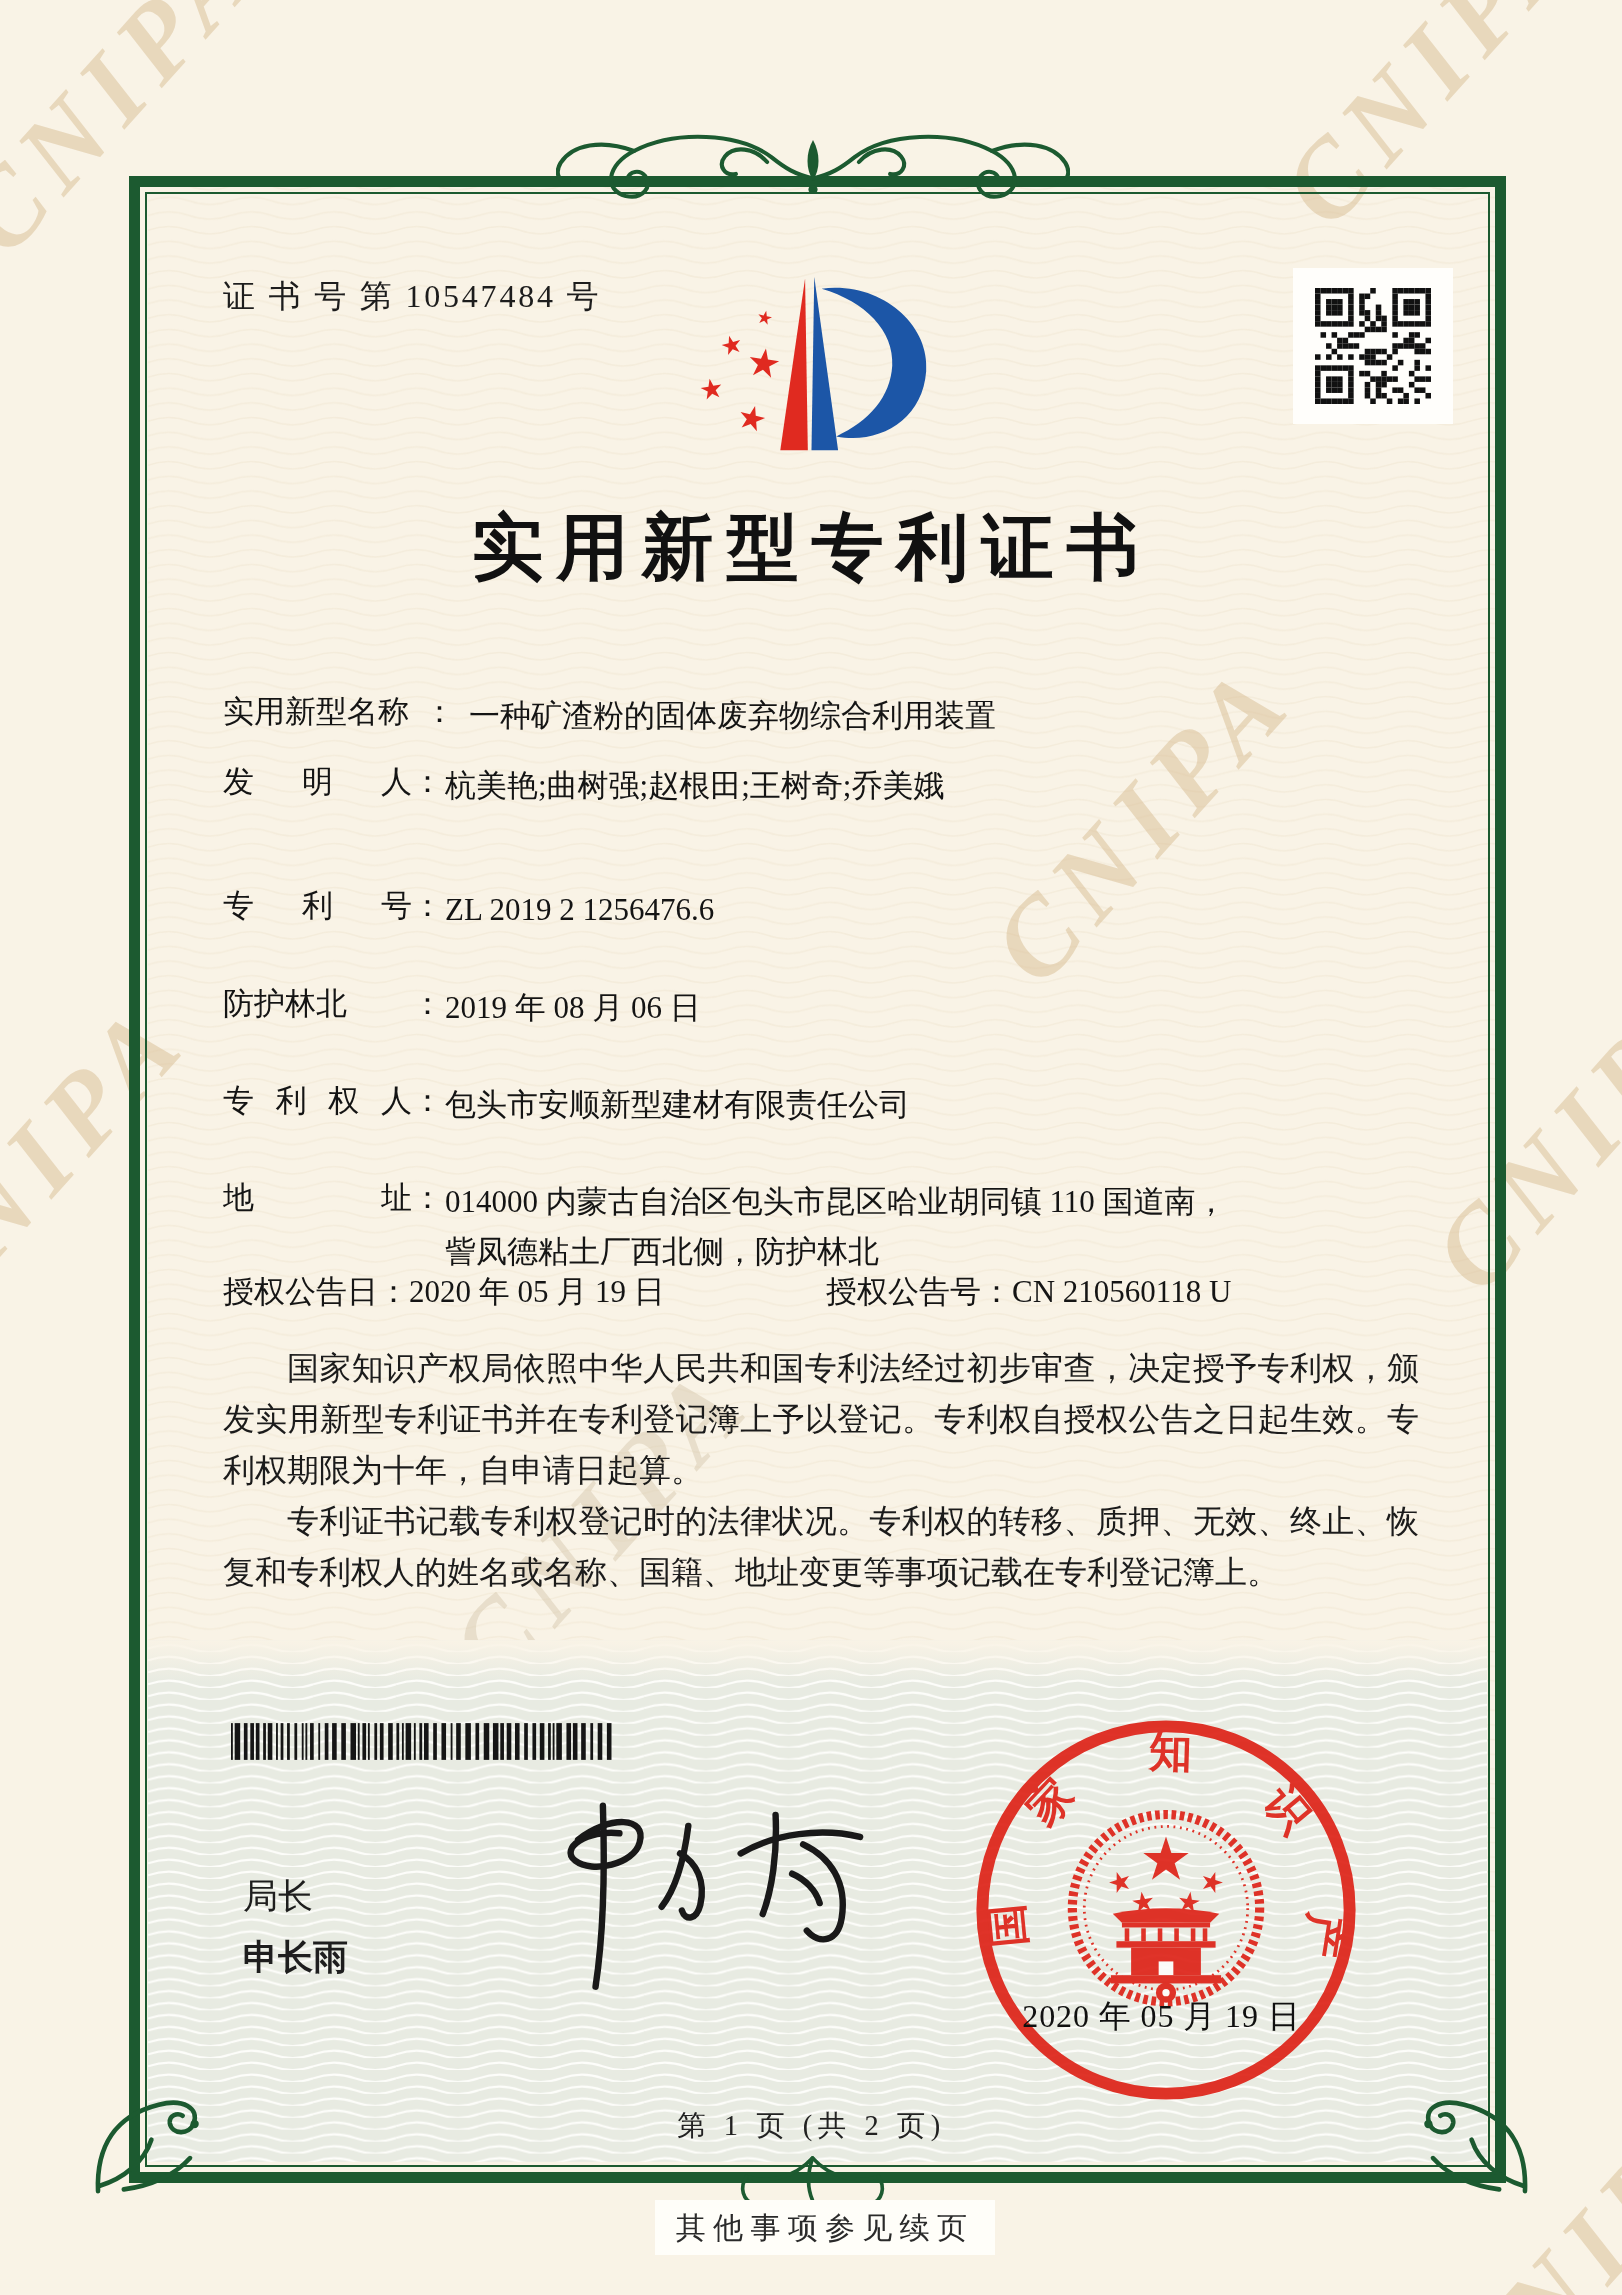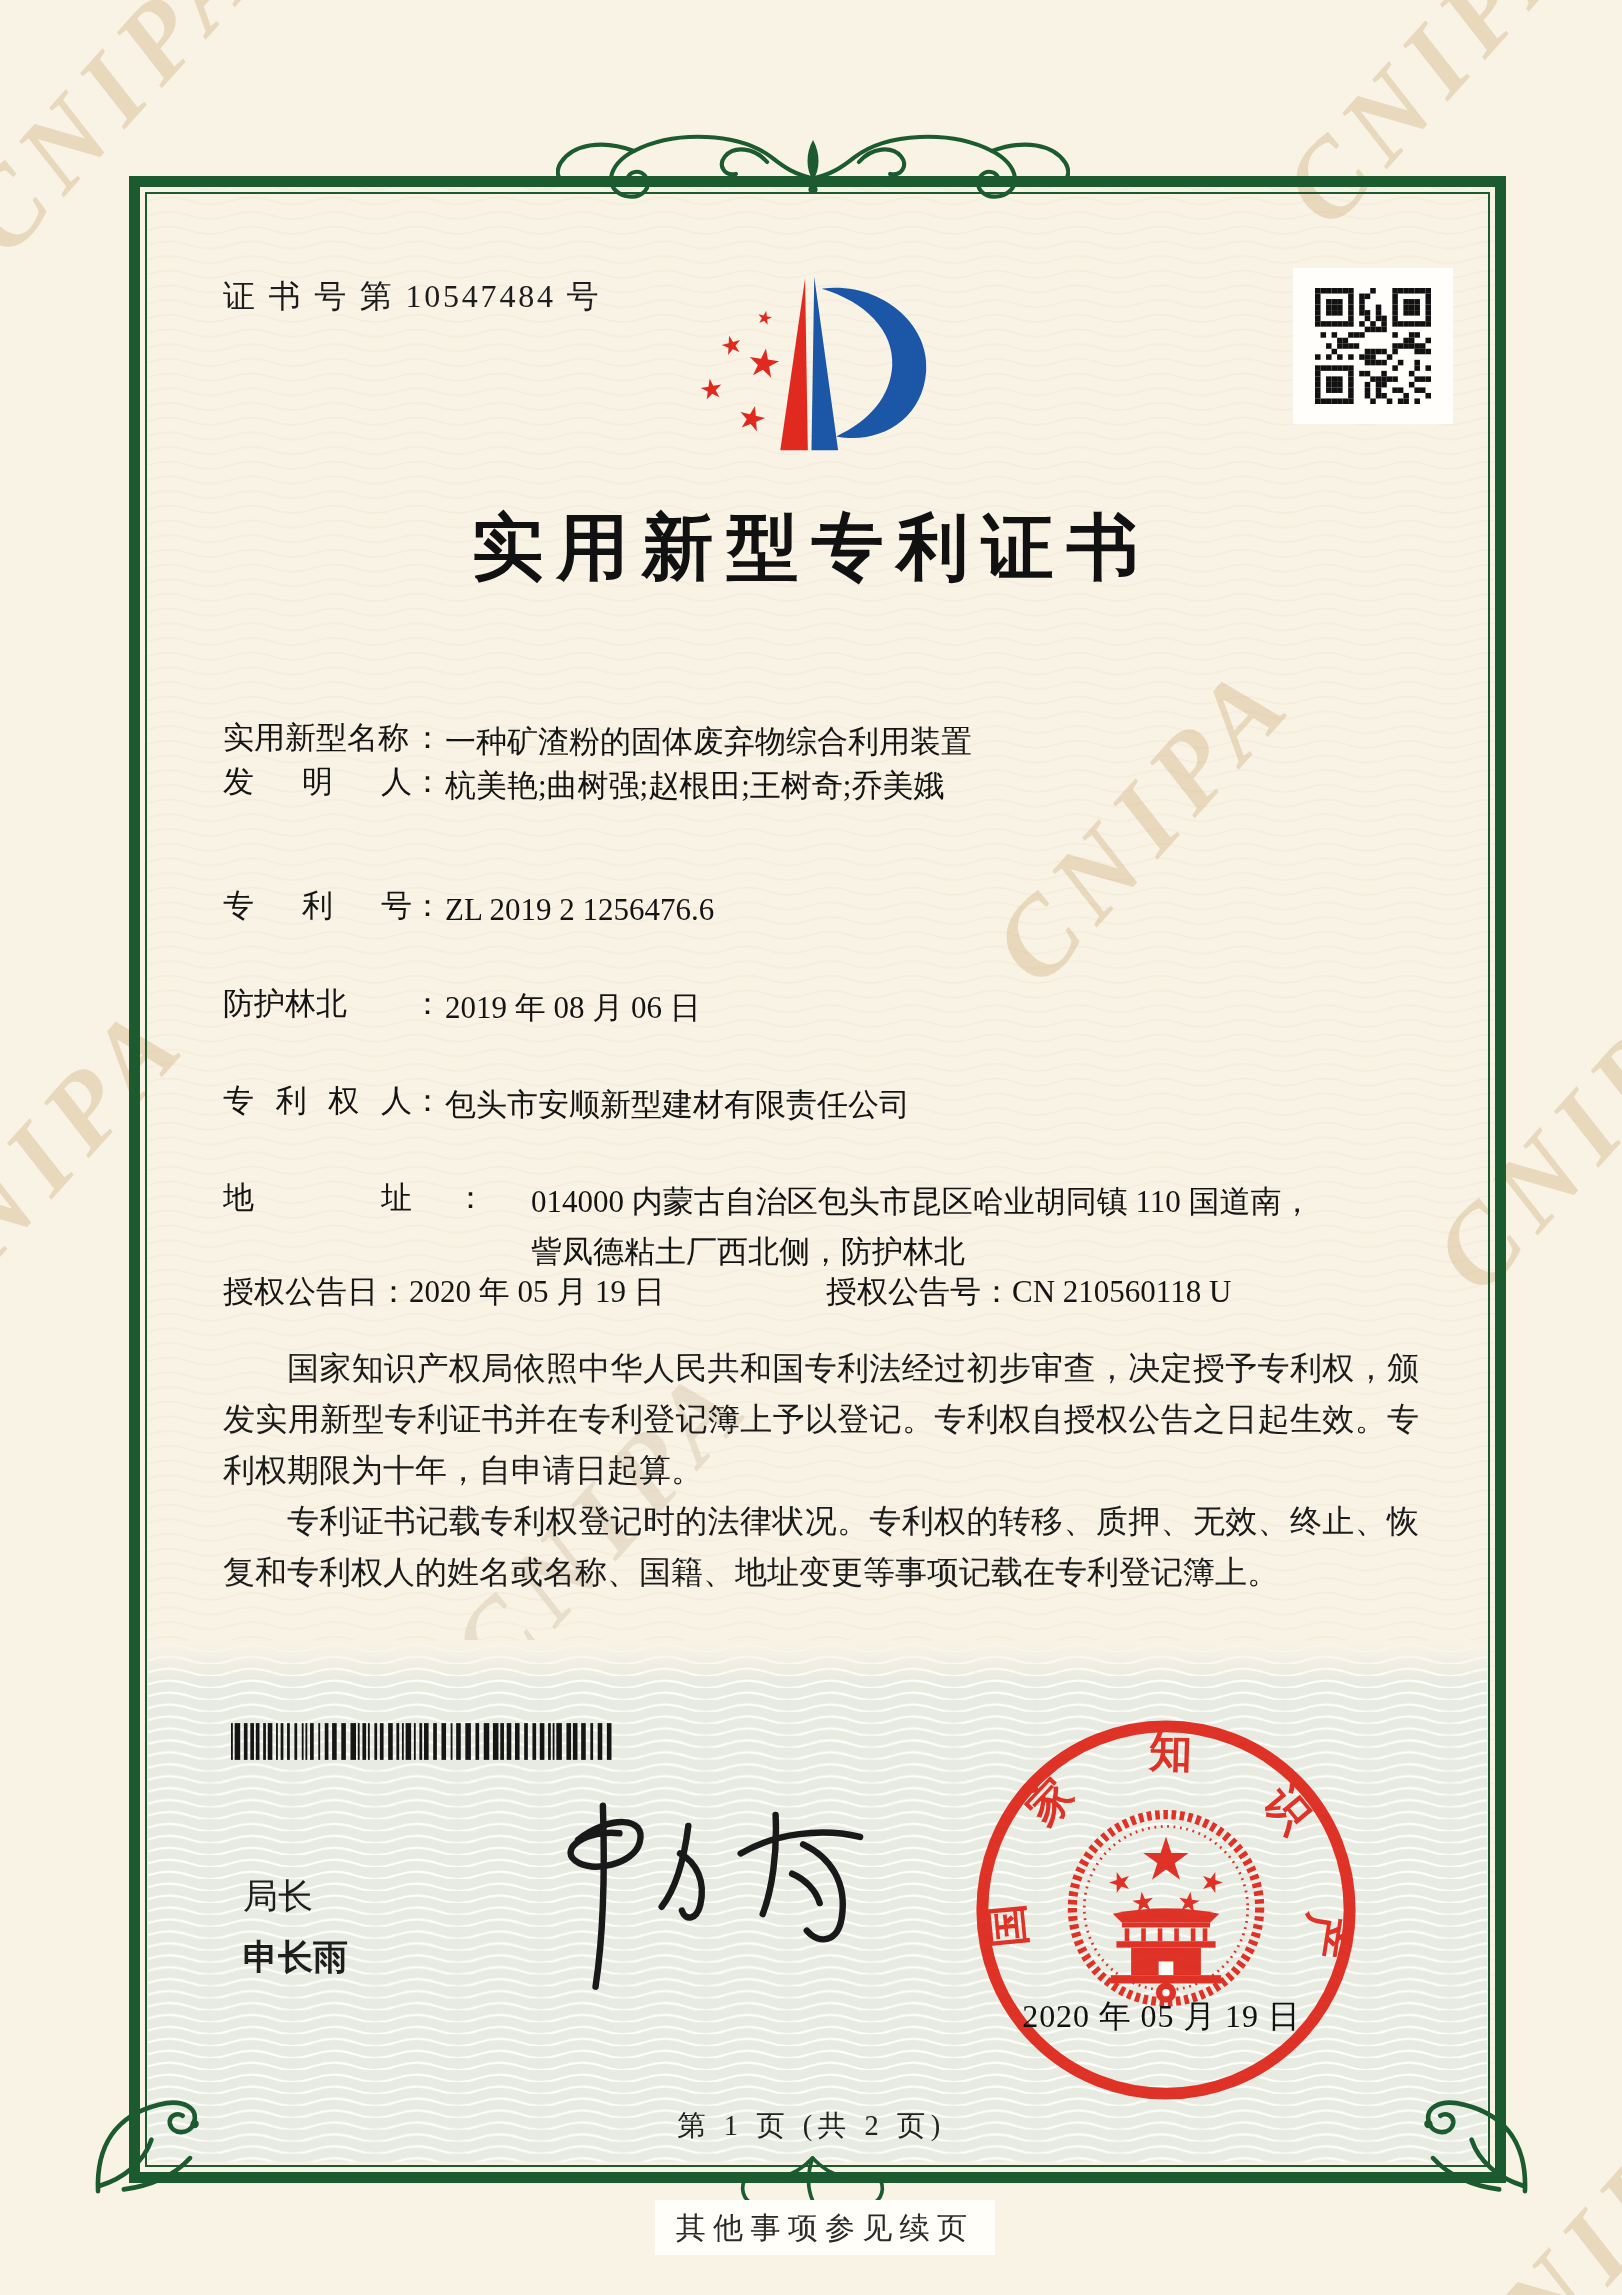--- a/index.html
+++ b/index.html
@@ -59,22 +59,22 @@
   .title{
     position:absolute;left:0;top:500px;width:1623px;
     text-align:center;font-size:72px;font-weight:bold;
     letter-spacing:13px;color:#111;
   }
   .row{position:absolute;left:223px;font-size:31px;color:#141414;display:flex;align-items:flex-start;}
   .lab{display:inline-block;width:189px;white-space:nowrap;}
   .lab.spread{text-align:justify;text-align-last:justify;}
   .colon{display:inline-block;width:33px;}
   .val{display:inline-block;max-width:918px;white-space:pre-line;line-height:50px;}
-  .r1{top:717px;}.r2{top:761px;}.r3{top:885px;}.r4{top:983px;}.r5{top:1080px;}
-  .r6{top:1177px;gap:43px;}
+  .r1{top:691px;gap:12px;}.r2{top:761px;}.r3{top:885px;}.r4{top:983px;}.r5{top:1080px;}
+  .r6{top:1177px;}
   .grant-row{position:absolute;top:1271px;left:223px;width:1267px;font-size:31px;}
   .grant-right{position:absolute;left:603px;top:0;}
   .paras{
     position:absolute;left:223px;top:1343px;width:1196px;
     font-size:32px;line-height:51px;text-align:justify;color:#1b1b1b;
   }
   .paras p{margin:0;text-indent:2em;}
   .barcode{position:absolute;left:231px;top:1723px;}
   .sign-title{position:absolute;left:243px;top:1873px;font-size:35px;font-weight:normal;color:#1e1e1e;}
   .sign-name{position:absolute;left:243px;top:1934px;font-size:35px;font-weight:bold;color:#1e1e1e;}

